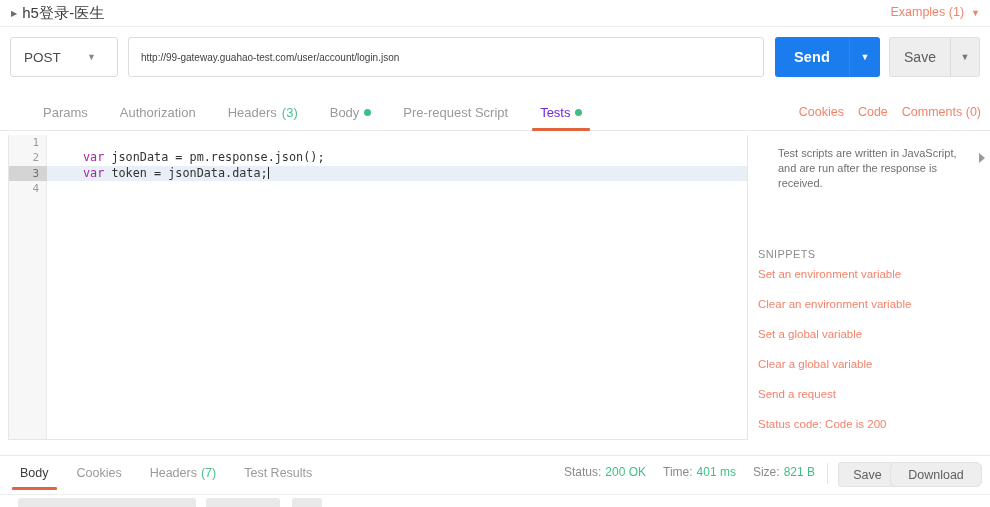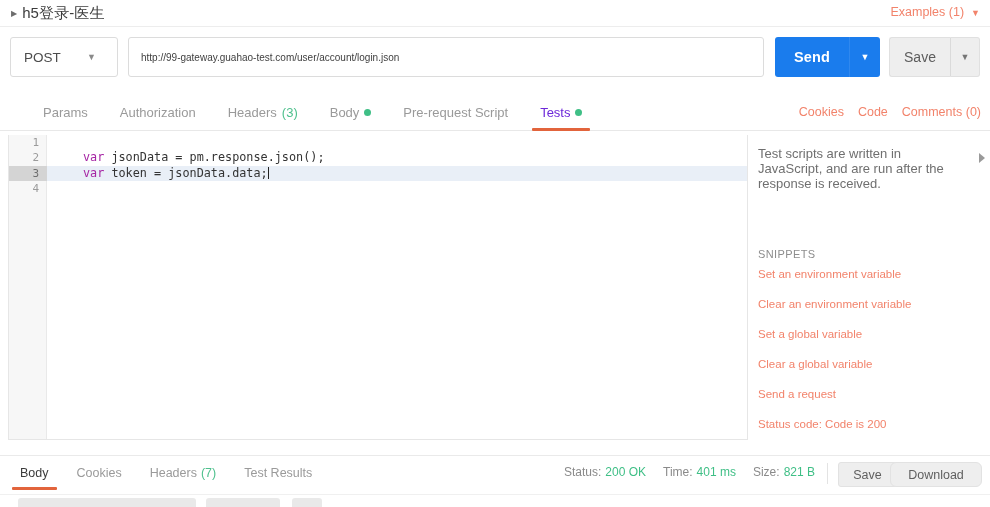--- a/index.html
+++ b/index.html
@@ -145,22 +145,23 @@
     display: inline-block; width: 1px; height: 12px; background: #222;
     vertical-align: -2px; margin-left: 0px;
   }
 
   
   .docs-pane {
     position: absolute; left: 750px; top: 135px; width: 240px; height: 305px;
     background: #fff; overflow: hidden;
   }
   .docs-intro {
-    font-size: 13px; color: #6f6f6f; line-height: 15px;
+    font-size: 11px; color: #6f6f6f; line-height: 15px;
     padding: 11px 26px 0 8px;
+    margin-left: 20px;
   }
   .collapse-arrow {
     position: absolute; right: 5px; top: 18px;
     width: 0; height: 0;
     border-left: 6px solid #9a9a9a;
     border-top: 5px solid transparent;
     border-bottom: 5px solid transparent;
   }
   .snippets-head {
     font-size: 11px; color: #8d8d8d; letter-spacing: .4px;

